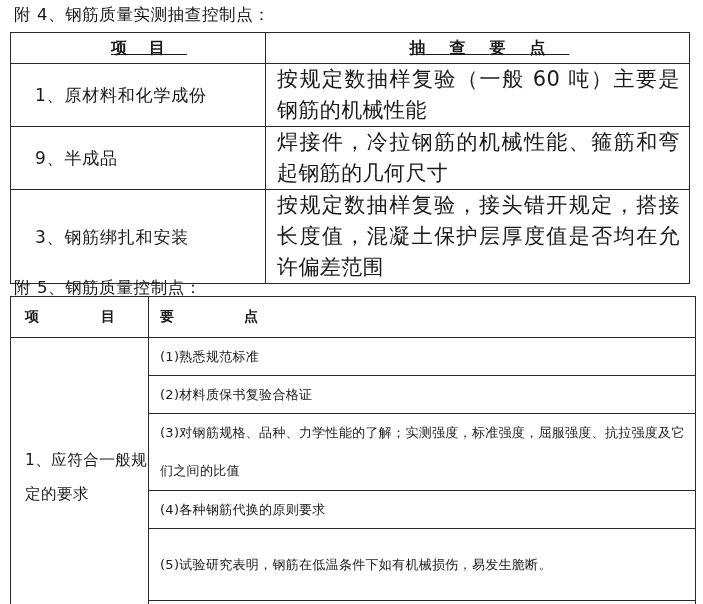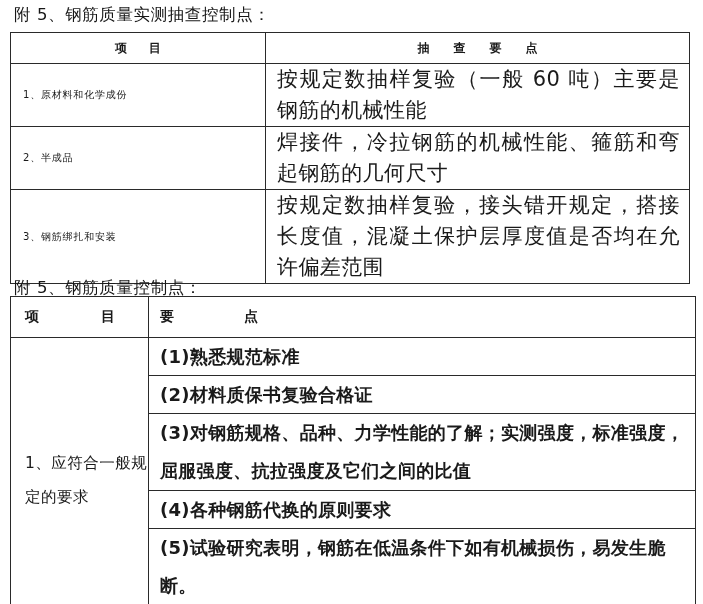--- a/index.html
+++ b/index.html
@@ -53,37 +53,38 @@
   #table-sampling {
     left: 10px;
     top: 32px;
     width: 679px;
   }
   #table-sampling col.c1 { width: 255px; }
   #table-sampling col.c2 { width: 424px; }
 
   #table-sampling .hd {
     height: 30px;
-    font-size: 12px;
+    font-size: 16px;
     font-weight: 700;
     text-align: center;
+    text-decoration: underline;
   }
   #table-sampling .hd .spaced-2 {
     letter-spacing: 22px;
     padding-left: 22px;
   }
   #table-sampling .hd .spaced-4 {
     letter-spacing: 24px;
     padding-left: 24px;
   }
   #table-sampling .body-row { height: 62px; }
   #table-sampling .cell-item {
-    font-size: 10px;
+    font-size: 17px;
     line-height: 22px;
-    padding-left: 12px;
+    padding-left: 24px;
     letter-spacing: 0.8px;
   }
   #table-sampling .cell-points {
     font-size: 21px;
     line-height: 31px;
     padding: 0 9px 0 11px;
     letter-spacing: 0.4px;
     text-align: justify;
   }
 
@@ -113,25 +114,24 @@
   #table-control .hd .pt-head {
     display: block;
     padding-left: 11px;
   }
   #table-control .hd .pt-head .sp {
     display: inline-block;
     width: 70px;
   }
 
   #table-control .rowcell {
-    font-size: 18px;
+    font-size: 13px;
     line-height: 37px;
     padding-left: 11px;
     letter-spacing: 0.3px;
-    font-weight: bold;
   }
   #table-control .rowcell.two-line { line-height: 38px; margin-left: 48px; }
   #table-control .cat-cell {
     font-size: 15.5px;
     line-height: 34px;
     padding-left: 14px;
     letter-spacing: 0.5px;
     vertical-align: middle;
   }
   .r1 { height: 33px; }
@@ -139,42 +139,42 @@
   .r3 { height: 76px; }
   .r4 { height: 37px; padding-left: 48px; }
   .r5 { height: 72px; }
   .r6 { height: 16px; }
 </style>
 </head>
 <body>
 
 <div class="page">
 
-  <div class="section-title" id="title-4">附 5、钢筋质量实测抽查控制点：</div>
+  <div class="section-title" id="title-4">附 4、钢筋质量实测抽查控制点：</div>
 
   <table class="doc-table" id="table-sampling">
     <colgroup>
         <col class="c1">
         <col class="c2">
       </colgroup>
     <tbody>
       <tr>
         <td class="hd">
           <span class="spaced-2"><span>项</span><span>目</span></span>
         </td>
         <td class="hd">
           <span class="spaced-4"><span>抽</span><span>查</span><span>要</span><span>点</span></span>
         </td>
       </tr>
       <tr class="body-row">
         <td class="cell-item">1、原材料和化学成份</td>
         <td class="cell-points">按规定数抽样复验（一般 60 吨）主要是钢筋的机械性能</td>
       </tr>
       <tr class="body-row">
-        <td class="cell-item">2、半成品</td>
+        <td class="cell-item">9、半成品</td>
         <td class="cell-points">焊接件，冷拉钢筋的机械性能、箍筋和弯起钢筋的几何尺寸</td>
       </tr>
       <tr class="body-row">
         <td class="cell-item">3、钢筋绑扎和安装</td>
         <td class="cell-points">按规定数抽样复验，接头错开规定，搭接长度值，混凝土保护层厚度值是否均在允许偏差范围</td>
       </tr>
     </tbody>
   </table>
 
   <div class="section-title" id="title-5">附 5、钢筋质量控制点：</div>

